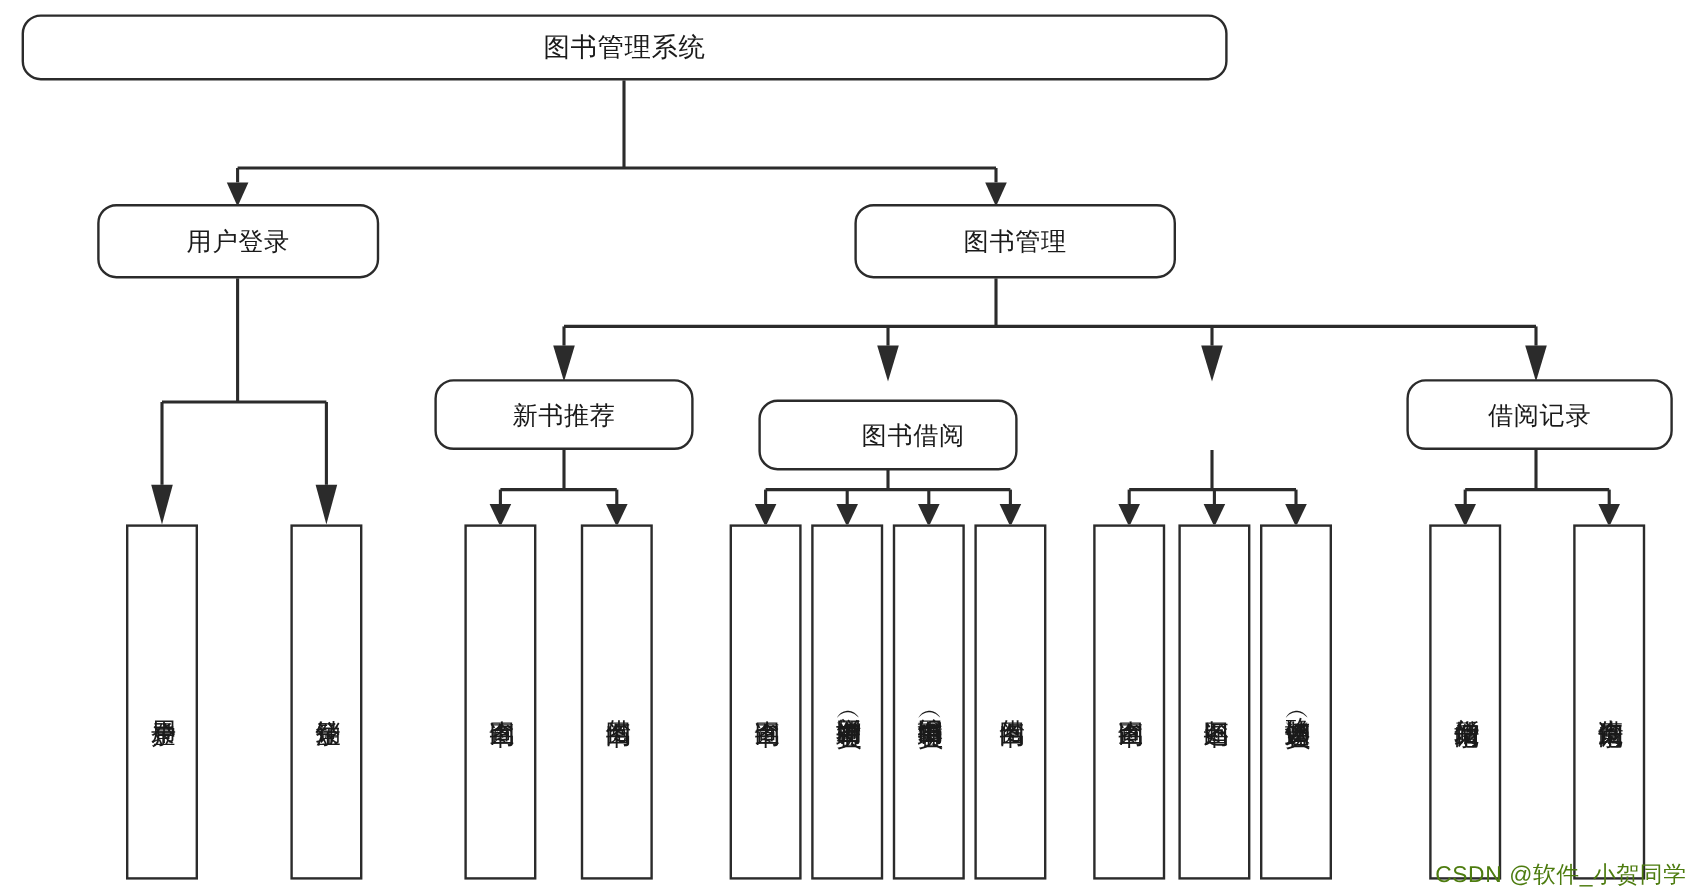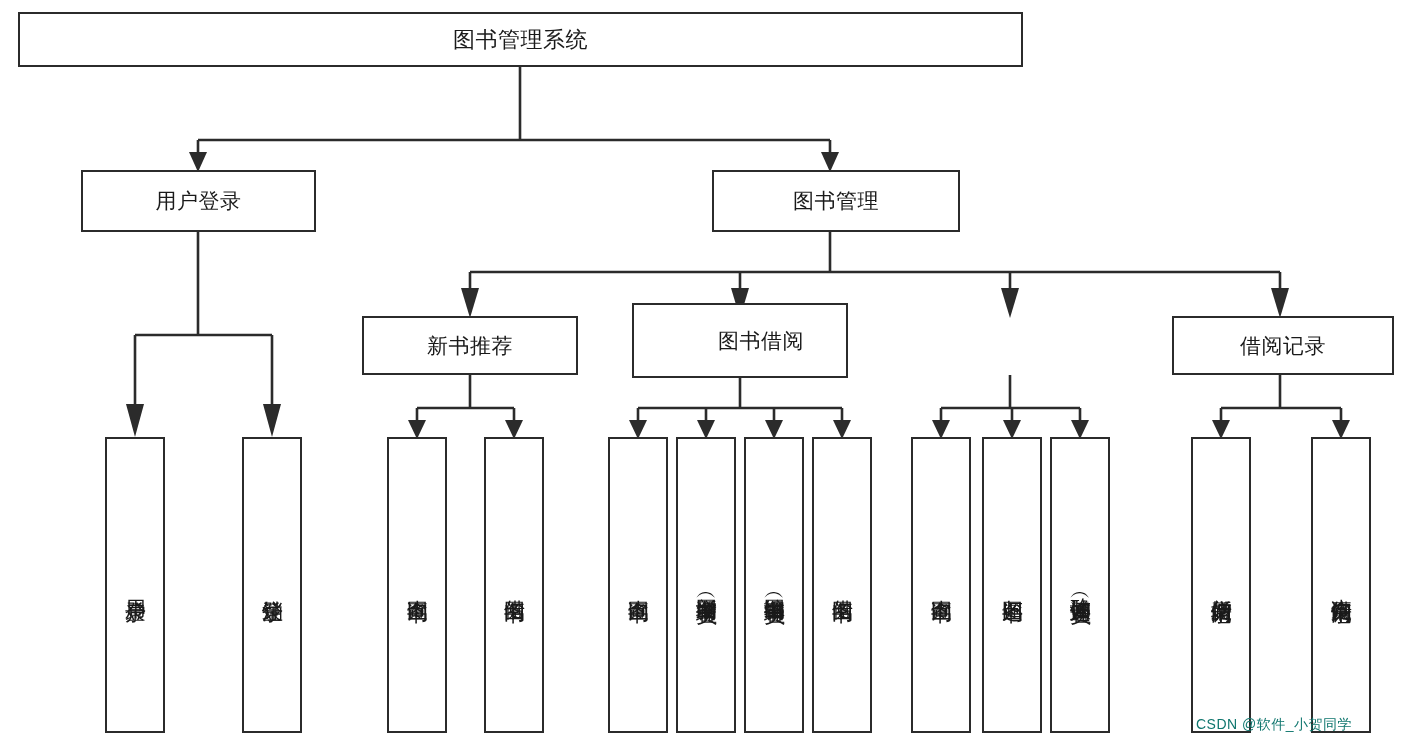--- a/index.html
+++ b/index.html
@@ -33,20 +33,21 @@
     display: flex;
     align-items: center;
     justify-content: center;
     color: #1a1a1a;
     z-index: 3;
   }
   .node-h {
     font-size: 21px;
     letter-spacing: 0.5px;
     white-space: nowrap;
+    border-radius: 16px;
   }
   .node-root {
     font-size: 22px;
   }
   .node-v {
     writing-mode: vertical-rl;
     text-orientation: upright;
     font-size: 21px;
     line-height: 1.18;
     letter-spacing: 1px;
@@ -55,22 +56,22 @@
   }
   .node-v .vtext {
     writing-mode: vertical-rl;
     text-orientation: upright;
     display: block;
     max-height: 268px;
     text-align: center;
   }
   .watermark {
     position: absolute;
-    font-size: 14px;
-    color: #0f766e;
+    font-size: 19px;
+    color: #4d7c0f;
     white-space: nowrap;
     z-index: 5;
     letter-spacing: 0.5px;
   }
 </style>
 </head>
 <body>
 
 <div id="diagram-canvas">
 
@@ -153,28 +154,28 @@
     </g>
   </svg>
 
   <div class="node node-h node-root" style="left:18px; top:12px; width:1005px; height:55px;">
     <span>图书管理系统</span>
   </div>
 
   <div class="node node-h" style="left:81px; top:170px; width:235px; height:62px;">
     <span>用户登录</span>
   </div>
-  <div class="node node-h" style="left:712px; top:170px; width:248px; height:62px;">
+  <div class="node node-h" style="left:712px; top:170px; width:268px; height:62px;">
     <span>图书管理</span>
   </div>
 
   <div class="node node-h" style="left:362px; top:316px; width:216px; height:59px;">
     <span>新书推荐</span>
   </div>
-  <div class="node node-h" style="left:632px; top:303px; width:216px; height:75px;padding-left:42px;">
+  <div class="node node-h" style="left:632px; top:333px; width:216px; height:59px;padding-left:42px;">
     <span>图书借阅</span>
   </div>
   <div class="node node-h" style="left:1172px; top:316px; width:222px; height:59px;">
     <span>借阅记录</span>
   </div>
 
   <div class="node node-v" style="left:105px; top:437px; width:60px; height:296px;">
     <span class="vtext">用户登录</span>
   </div>
   <div class="node node-v" style="left:242px; top:437px; width:60px; height:296px;">

